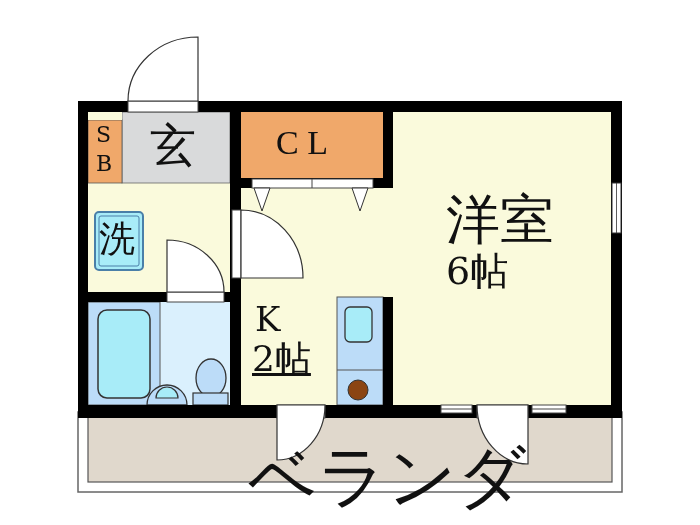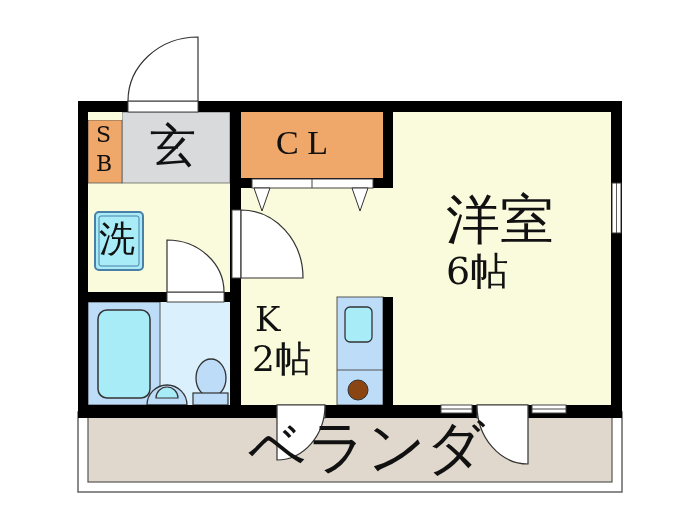--- a/index.html
+++ b/index.html
@@ -100,15 +100,15 @@
 </svg>
 
 <div class="lbl" style="left:96px;top:124px;font-size:22px;">S</div>
 <div class="lbl" style="left:96px;top:153px;font-size:22px;">B</div>
 <div class="lbl" style="left:150px;top:122px;font-size:46px;">玄</div>
 <div class="lbl" style="left:276px;top:126px;font-size:34px;font-family:Liberation Serif, serif;">C L</div>
 <div class="lbl" style="left:99px;top:221px;font-size:36px;">洗</div>
 <div class="lbl" style="left:446px;top:193px;font-size:54px;">洋室</div>
 <div class="lbl" style="left:446px;top:252px;font-size:38px;">6帖</div>
 <div class="lbl" style="left:255px;top:302px;font-size:34px;">K</div>
-<div class="lbl" style="left:252px;top:341px;font-size:36px;">2帖</div>
-<div class="lbl" style="left:248px;top:418px;font-size:58px;">ベランダ</div>
+<div class="lbl" style="left:252px;top:341px;font-size:36px;text-decoration:underline;">2帖</div>
+<div class="lbl" style="left:248px;top:443px;font-size:68px;">ベランダ</div>
 </div>
 
 </body></html>

